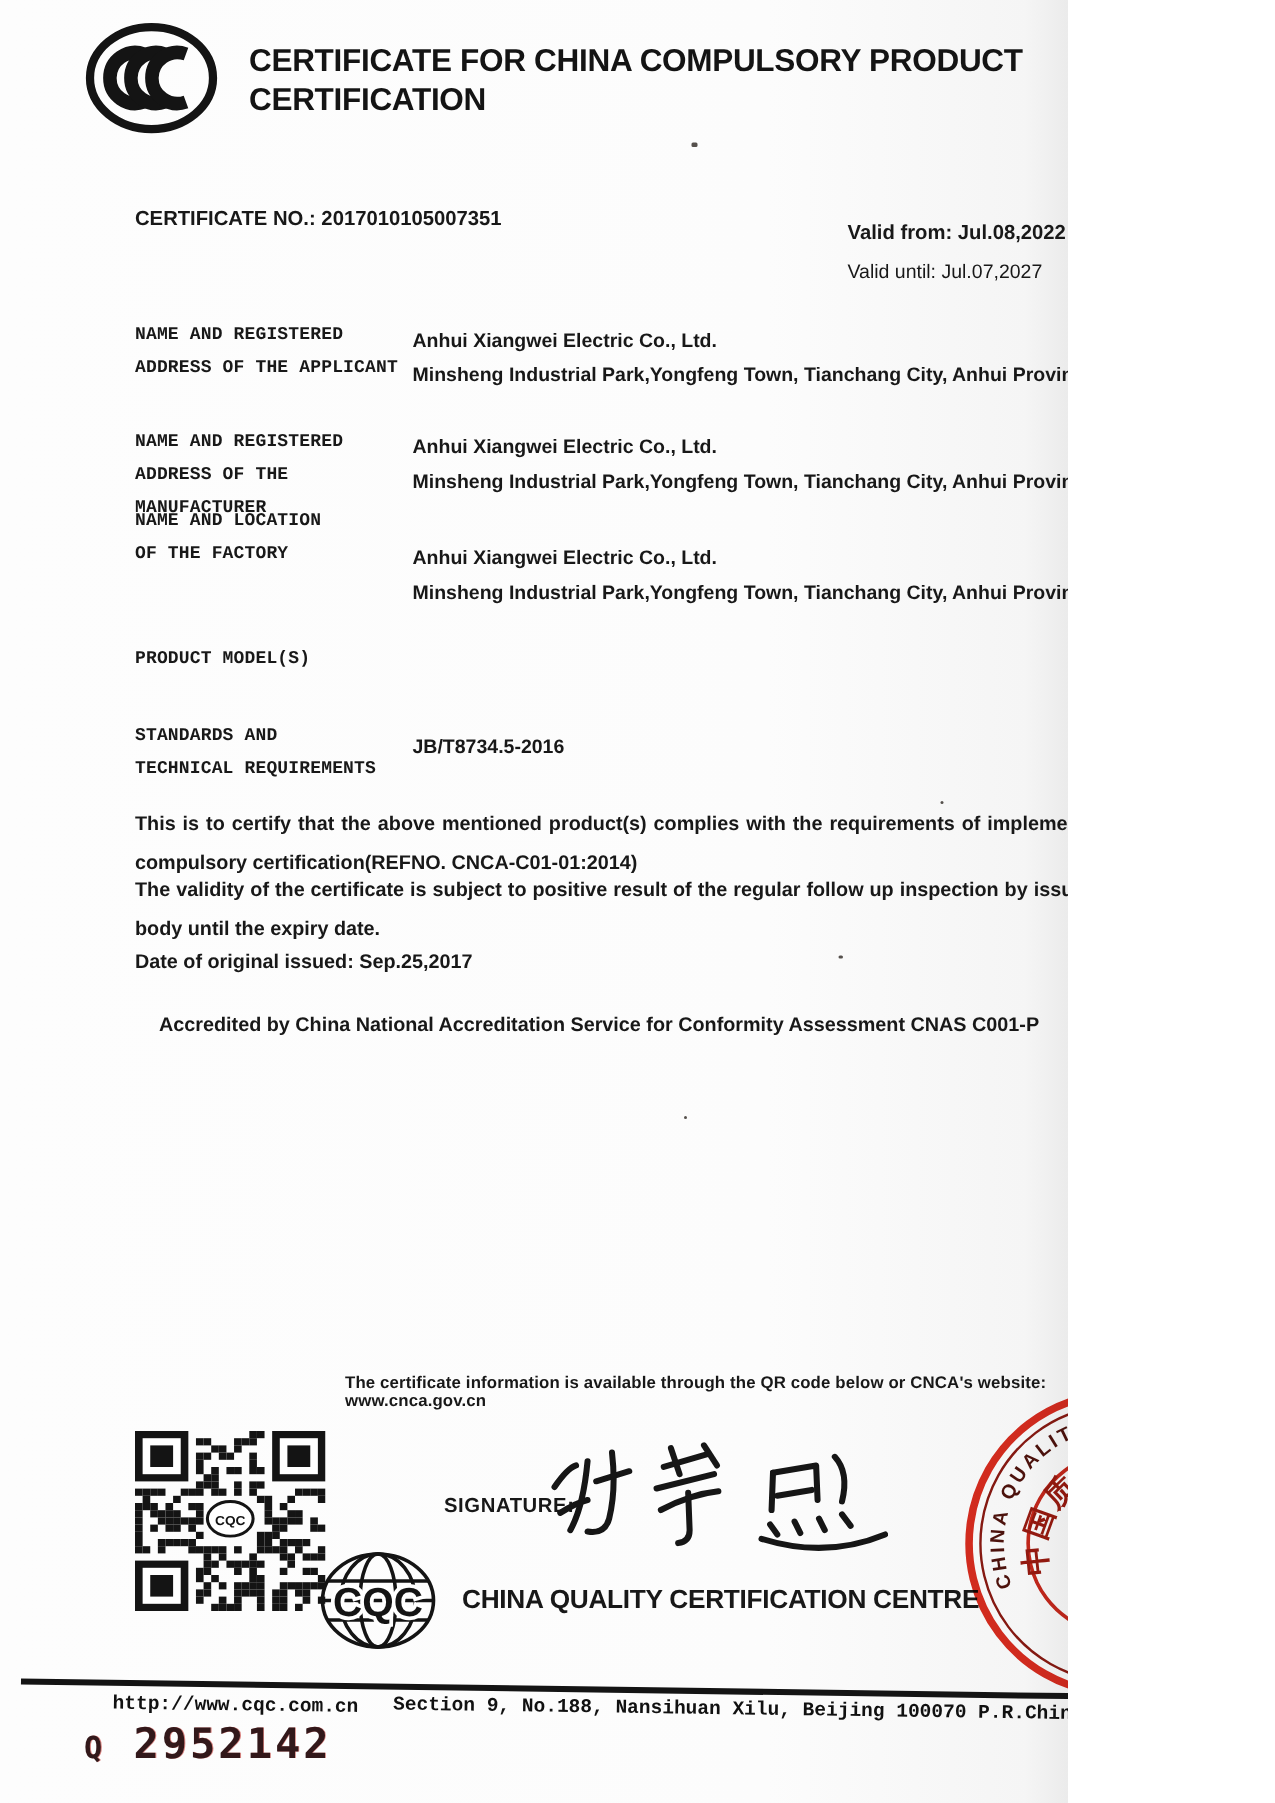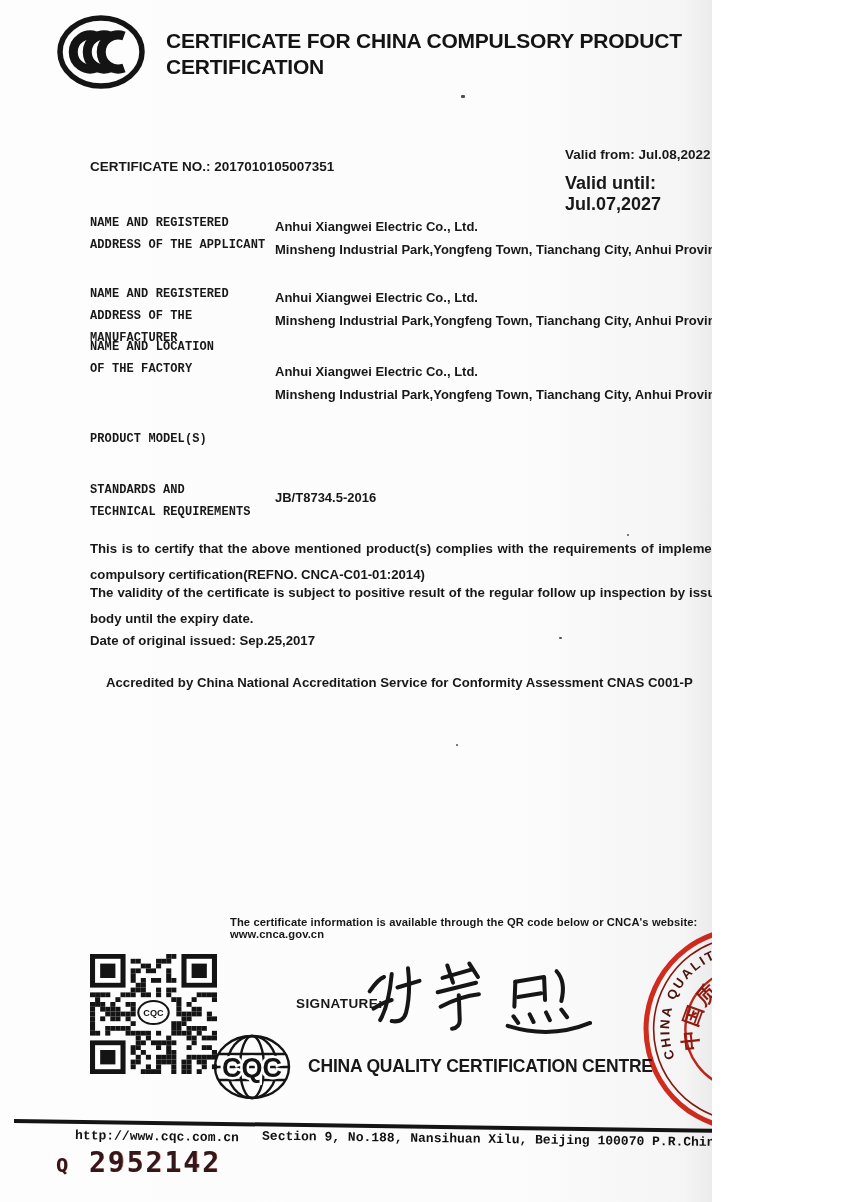--- a/index.html
+++ b/index.html
@@ -7,23 +7,23 @@
     position:relative;width:712px;height:1202px;overflow:hidden;
     background:linear-gradient(90deg,#fdfdfd 0%,#fcfcfc 72%,#f5f5f5 96%,#ebebeb 100%);
     font-family:"Liberation Sans",sans-serif;color:#181818;
   }
   .abs{position:absolute;}
   .pre{white-space:pre-line;}
   
   .ccc-logo{left:55px;top:14px;}
   .title{left:166px;top:28px;width:662px;font-size:21px;line-height:26px;font-weight:bold;color:#141414;letter-spacing:-.2px;}
   
-  .cert-no{left:90px;top:159px;font-size:13.5px;font-weight:bold;}
+  .cert-no{left:90px;top:138px;font-size:13.5px;font-weight:bold;}
   .valid-from{left:565px;top:147px;font-size:13.5px;font-weight:bold;}
-  .valid-until{left:565px;top:173px;font-size:18px;font-weight:bold;}
+  .valid-until{left:565px;top:173px;font-size:13px;font-weight:normal;}
   
   .sec-label{left:90px;width:185px;font-size:12px;font-weight:bold;line-height:22px;letter-spacing:.1px;font-family:Liberation Mono, monospace;}
   .sec-value{left:275px;width:552px;font-size:13px;font-weight:bold;line-height:23px;}
   .s0l{top:212px}.s0v{top:215px}
   .s1l{top:283px}.s1v{top:286px}
   .s2l{top:336px}.s2v{top:360px}
   .s3l{top:428px}.s3v{top:430px}
   .s4l{top:479px}.s4v{top:486px}
   
   .para{left:90px;width:724px;font-size:13.2px;font-weight:bold;line-height:26px;text-align:justify;}

